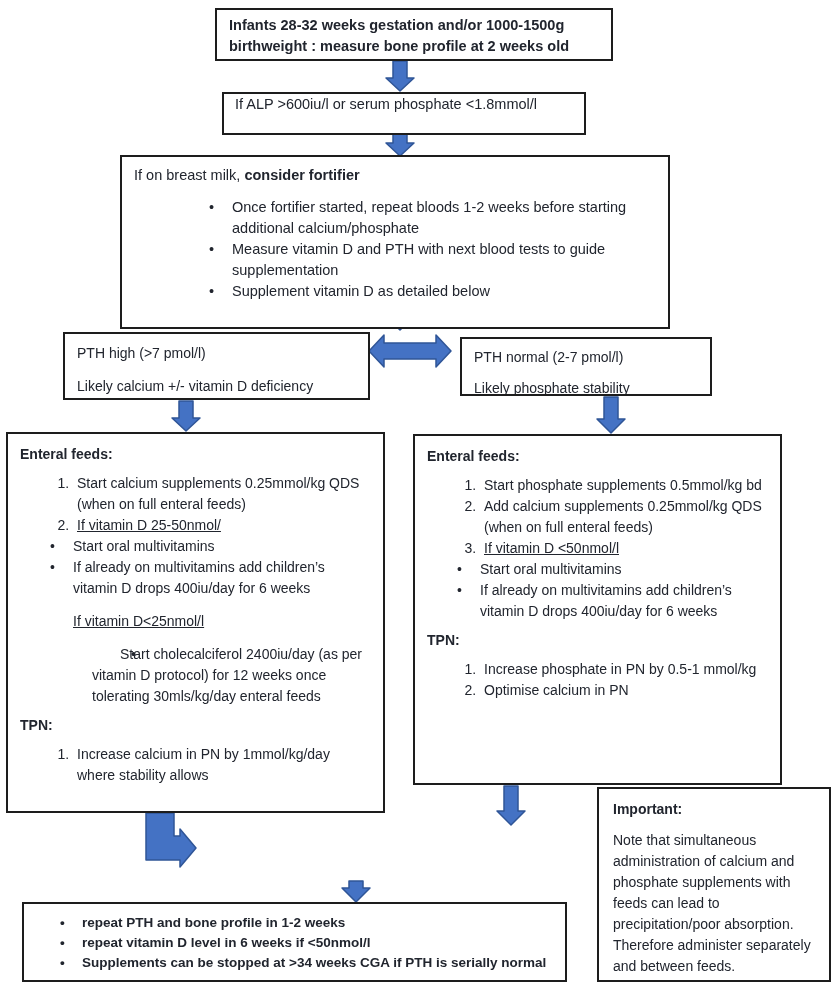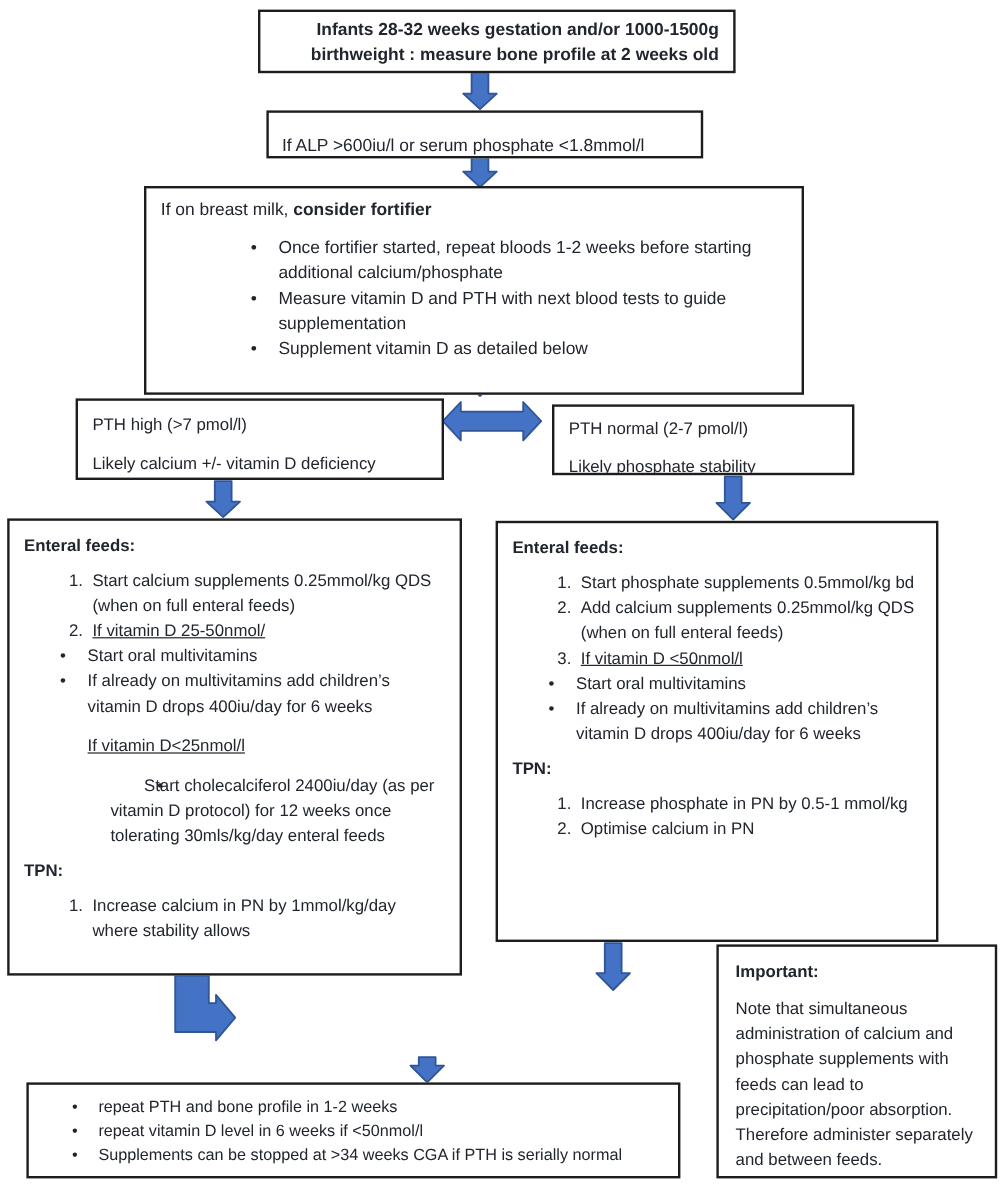--- a/index.html
+++ b/index.html
@@ -29,22 +29,22 @@
     z-index:1;
     font-size:14px;
     line-height:21px;
     overflow:hidden;
   }
   .bold{font-weight:700;}
   .u{text-decoration:underline;}
   .nowrap{white-space:nowrap;}
 
   
-  #start{left:215px;top:8px;width:398px;height:53px;padding:5px 12px;font-weight:700;font-size:14.5px;line-height:21px;text-align:right;}
-  #alp{left:222px;top:92px;width:364px;height:29px;padding:18px 11px;font-size:14.5px;}
+  #start{left:215px;top:8px;width:398px;height:53px;padding:5px 12px;font-weight:700;font-size:14.5px;line-height:21px;}
+  #alp{left:222px;top:92px;width:364px;height:43px;padding:0 11px;font-size:14.5px;}
   #fortifier{left:120px;top:155px;width:550px;height:174px;padding:8px 12px;font-size:14.5px;line-height:21px;}
   #fortifier ul{list-style:none;margin-top:11px;}
   #fortifier li{position:relative;padding-left:98px;}
   #fortifier li::before{content:"\2022";position:absolute;left:75px;top:0;}
   #pth-high{left:63px;top:332px;width:307px;height:68px;padding:9px 12px;font-size:14px;}
   #pth-high .l2{margin-top:12px;}
   #pth-normal{left:460px;top:337px;width:252px;height:59px;padding:8px 12px;font-size:14px;}
   #pth-normal .l2{margin-top:10px;}
 
   .bigbox{font-size:14px;line-height:21px;}
@@ -56,21 +56,21 @@
   .bigbox ol li{padding-left:4px;}
   .bigbox ul.sub{list-style:none;padding-left:0;}
   .bigbox ul.sub li{position:relative;padding-left:53px;}
   .bigbox ul.sub li::before{content:"\2022";position:absolute;left:30px;top:0;}
   .bigbox .vitd{margin:12px 0 12px 53px;display:inline-block;}
   .bigbox ul.hang{list-style:none;}
   .bigbox ul.hang li{position:relative;padding-left:72px;text-indent:28px;}
   .bigbox ul.hang li::before{content:"\2022";position:absolute;left:83px;top:0;}
 
   #ensure{left:196px;top:826px;width:362px;height:55px;padding:7px 14px;font-size:14.5px;line-height:22px;}
-  #followup{left:22px;top:902px;width:545px;height:80px;padding:9px 10px;font-size:13.5px;line-height:20px;}
+  #followup{left:22px;top:902px;width:545px;height:80px;padding:9px 10px;font-size:13.5px;line-height:20px;font-weight:bold;}
   #followup ul{list-style:none;}
   #followup li{position:relative;padding-left:48px;}
   #followup li::before{content:"\2022";position:absolute;left:26px;top:0;}
   #important{left:597px;top:787px;width:234px;height:195px;padding:10px 14px;font-size:14px;line-height:21px;}
   #important .hd{font-weight:700;margin-bottom:10px;}
 </style>
 </head>
 <body>
 
 <div id="canvas">

